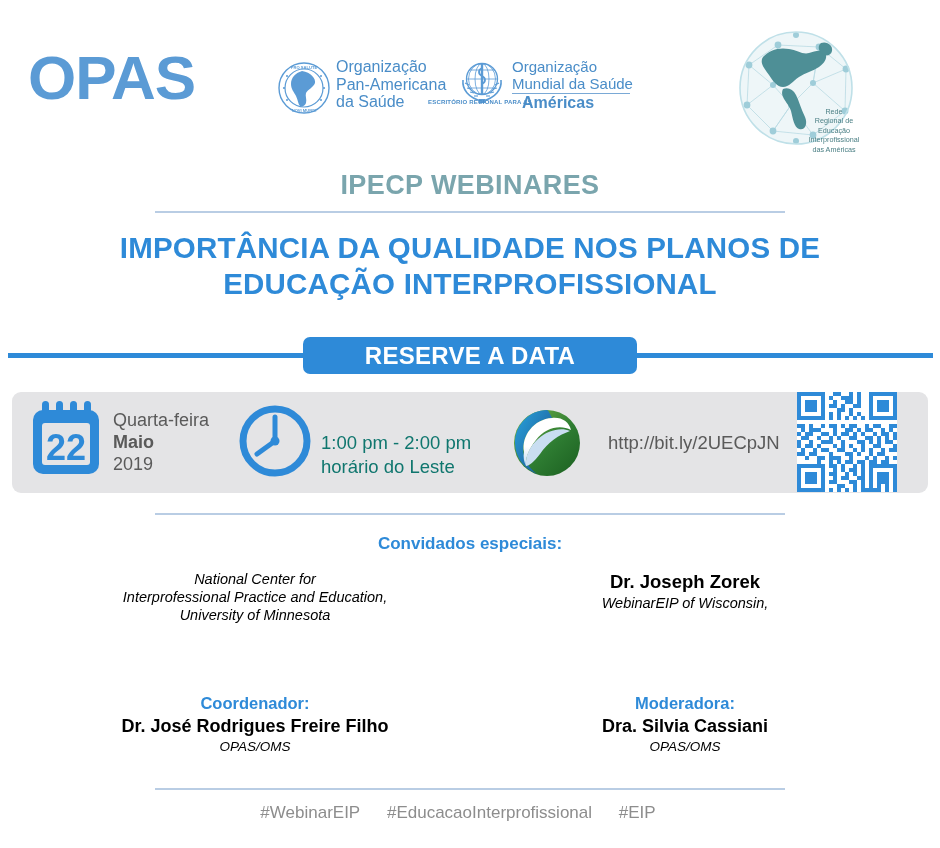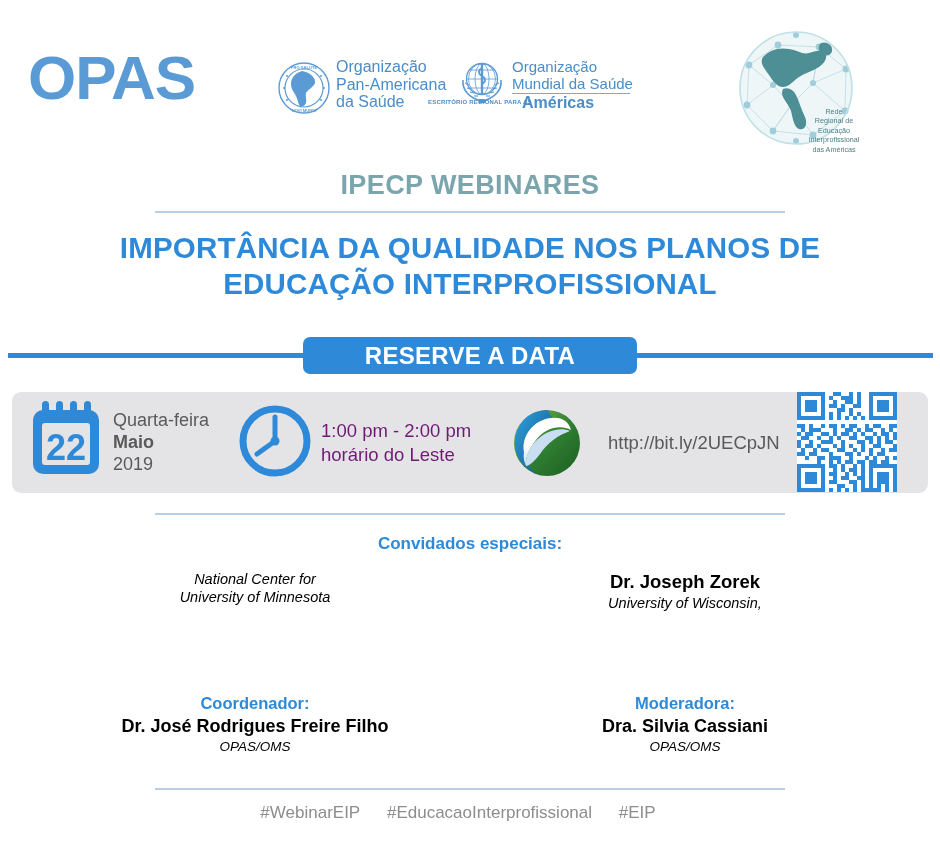--- a/index.html
+++ b/index.html
@@ -189,24 +189,24 @@
   .cal-date-text .b { font-weight: bold; }
 
   
   .clock-icon {
     position: absolute;
     left: 238px; top: 404px;
     width: 74px; height: 74px;
   }
   .time-text {
     position: absolute;
-    left: 321px; top: 419px;
+    left: 321px; top: 431px;
     font-size: 18.5px;
     line-height: 24px;
-    color: #701a75;
+    color: #0f766e;
     white-space: nowrap;
   }
 
   
   .sphere-icon {
     position: absolute;
     left: 512px; top: 408px;
     width: 70px; height: 70px;
   }
   .url-text {
@@ -645,26 +645,27 @@
     </g>
   </svg>
 </div>
 
 <div class="rule-mid"></div>
 
 <div class="guests-head">Convidados especiais:</div>
 
 <div class="person guest-left">
   <div class="affil">National Center for</div>
+  <div class="affil">Interprofessional Practice and Education,</div>
   <div class="affil">University of Minnesota</div>
 </div>
 
 <div class="person guest-right">
   <div class="name">Dr. Joseph Zorek</div>
-  <div class="affil">University of Wisconsin,</div>
+  <div class="affil">WebinarEIP of Wisconsin,</div>
 </div>
 
 <div class="person role-left">
   <div class="role-head">Coordenador:</div>
   <div class="name">Dr. José Rodrigues Freire Filho</div>
   <div class="affil">OPAS/OMS</div>
 </div>
 
 <div class="person role-right">
   <div class="role-head">Moderadora:</div>

